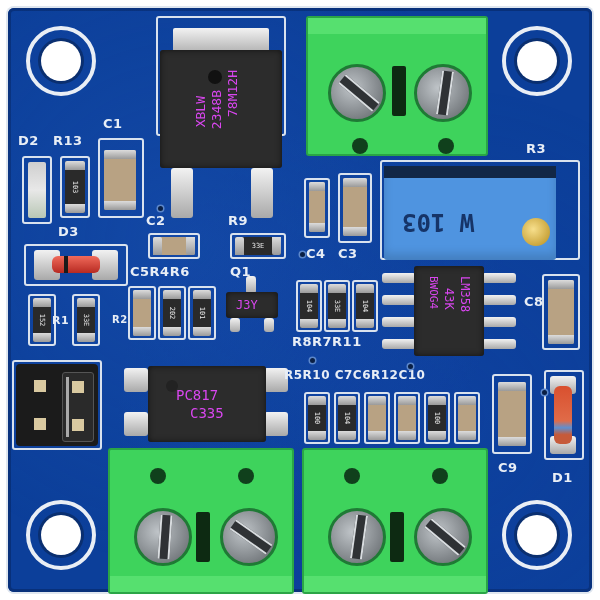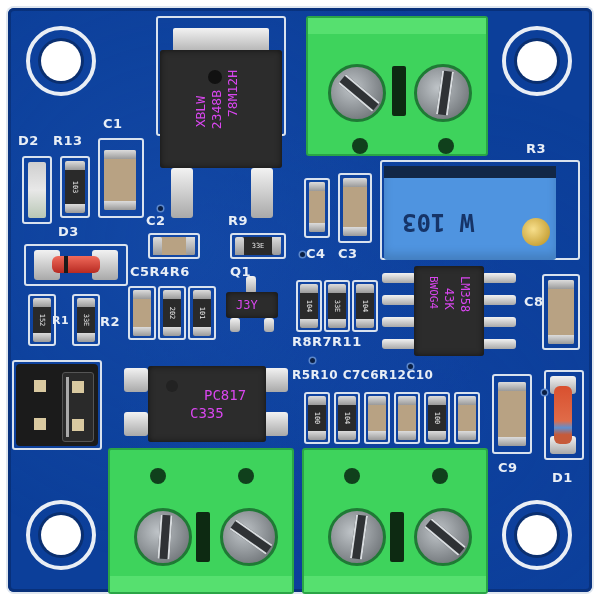--- a/index.html
+++ b/index.html
@@ -172,21 +172,21 @@
       <div class="cap b"></div>
       <div class="txt">152</div>
     </div>
   <div class="silk" style="left:44px;top:306px;font-size:11px;">R1</div>
   <div class="pad-frame" style="left:64px;top:286px;width:28px;height:52px;"></div>
   <div class="smd" style="left:69px;top:290px;width:18px;height:44px;">
       <div class="cap t"></div>
       <div class="cap b"></div>
       <div class="txt">33E</div>
     </div>
-  <div class="silk" style="left:92px;top:306px;font-size:13px;">R2</div>
+  <div class="silk" style="left:92px;top:306px;font-size:10px;padding-left:12px;">R2</div>
 
   <div class="pad-frame" style="left:288px;top:272px;width:26px;height:52px;"></div>
   <div class="smd" style="left:292px;top:276px;width:18px;height:44px;">
       <div class="cap t"></div>
       <div class="cap b"></div>
       <div class="txt">104</div>
     </div>
   <div class="pad-frame" style="left:316px;top:272px;width:26px;height:52px;"></div>
   <div class="smd" style="left:320px;top:276px;width:18px;height:44px;">
       <div class="cap t"></div>
@@ -232,25 +232,25 @@
       <div style="position:absolute;left:3px;top:4px;width:3px;height:60px;background:#aaa;"></div>
     </div>
   </div>
 
   <div class="pin" style="left:116px;top:360px;width:24px;height:24px;"></div>
   <div class="pin" style="left:116px;top:404px;width:24px;height:24px;"></div>
   <div class="pin" style="left:256px;top:360px;width:24px;height:24px;"></div>
   <div class="pin" style="left:256px;top:404px;width:24px;height:24px;"></div>
   <div class="ic" style="left:140px;top:358px;width:118px;height:76px;">
     <div style="position:absolute;left:18px;top:14px;width:12px;height:12px;border-radius:50%;background:#222;"></div>
-    <div class="ic-text" style="left:56px;top:22px;font-size:14px;">PC817</div>
+    <div class="ic-text" style="left:28px;top:22px;font-size:14px;">PC817</div>
     <div class="ic-text" style="left:42px;top:40px;font-size:14px;">C335</div>
   </div>
 
-  <div class="silk" style="left:284px;top:360px;font-size:12px;">R5R10 C7C6R12C10</div>
+  <div class="silk" style="left:276px;top:360px;font-size:12px;">R5R10 C7C6R12C10</div>
 
   <div class="pad-frame" style="left:296px;top:384px;width:26px;height:52px;"></div>
   <div class="smd" style="left:300px;top:388px;width:18px;height:44px;">
       <div class="cap t"></div>
       <div class="cap b"></div>
       <div class="txt">100</div>
     </div>
   <div class="pad-frame" style="left:326px;top:384px;width:26px;height:52px;"></div>
   <div class="smd" style="left:330px;top:388px;width:18px;height:44px;">
       <div class="cap t"></div>

